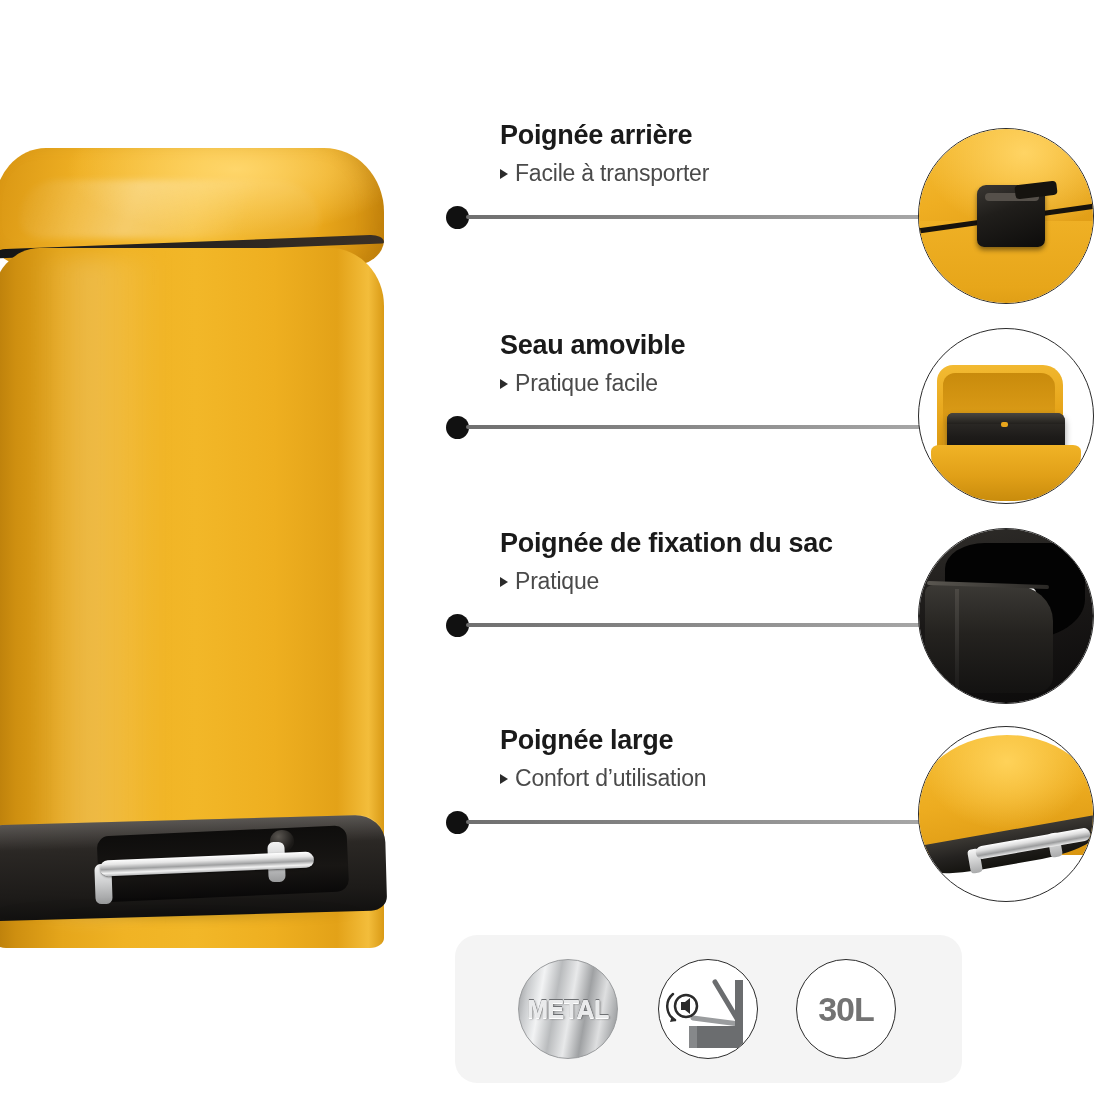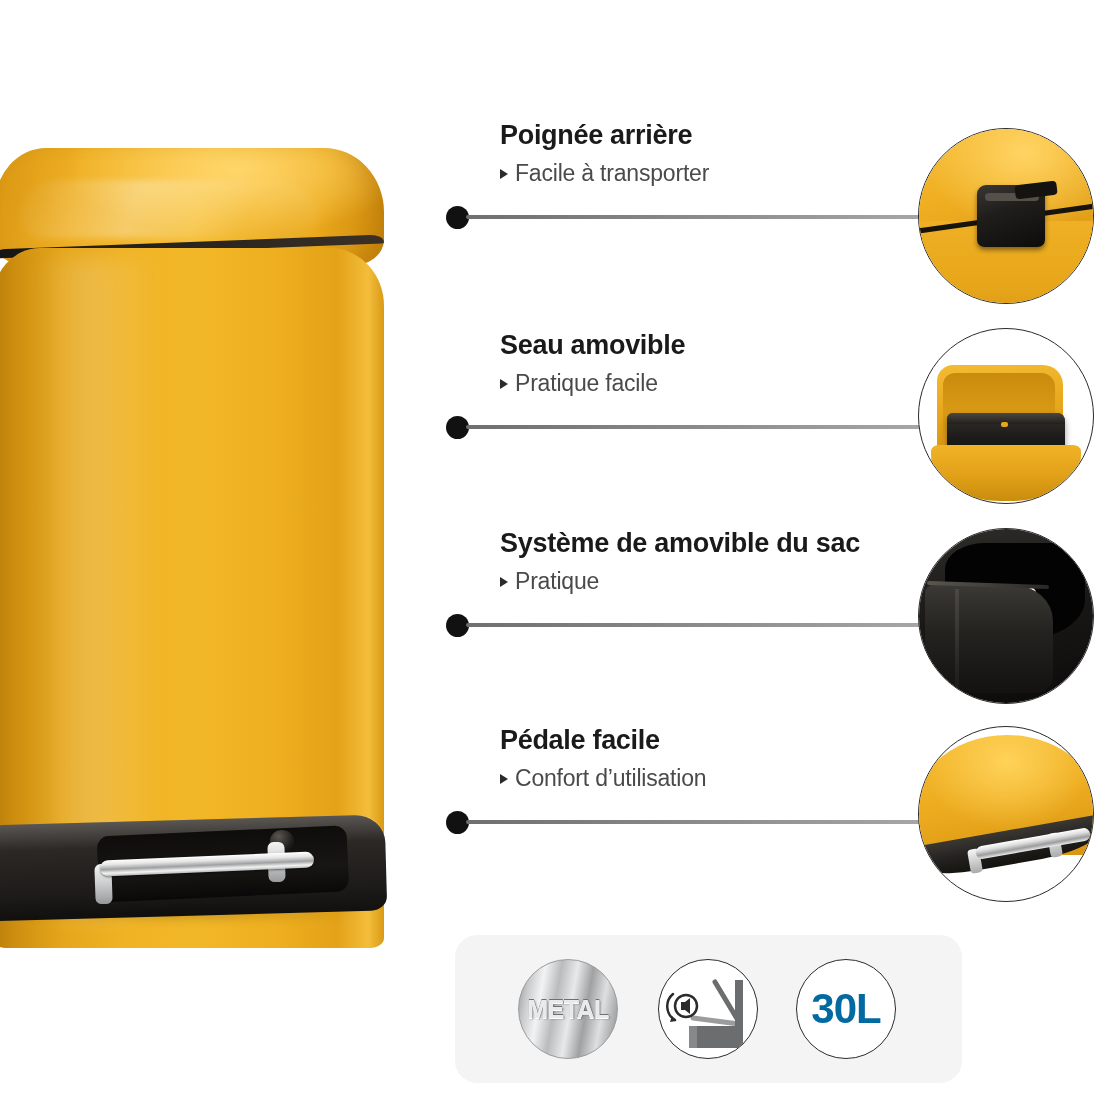--- a/index.html
+++ b/index.html
@@ -437,23 +437,23 @@
     border: 1.5px solid #2b2b2b;
     overflow: hidden;
   }
   .badge-volume {
     left: 341px;
     background: #ffffff;
     border: 1.5px solid #2b2b2b;
     display: flex; align-items: center; justify-content: center;
   }
   .badge-volume-label {
-    font-size: 42px;
+    font-size: 34px;
     font-weight: bold;
-    color: #0369a1;
+    color: #737373;
     letter-spacing: -1px;
   }
 </style>
 </head>
 <body>
 
 <div id="page">
 
   <div class="product-stage">
     <div class="lid">
@@ -486,30 +486,30 @@
   <div class="feature" style="top:330px;">
     <div class="feature-title">Seau amovible</div>
     <div class="feature-sub">
       <span class="bullet-arrow"></span><span>Pratique facile</span>
     </div>
     <div class="lead-dot"></div>
     <div class="lead-line" style="width:470px;"></div>
   </div>
 
   <div class="feature" style="top:528px;">
-    <div class="feature-title">Système de amovible du sac</div>
+    <div class="feature-title">Poignée de fixation du sac</div>
     <div class="feature-sub">
       <span class="bullet-arrow"></span><span>Pratique</span>
     </div>
     <div class="lead-dot"></div>
     <div class="lead-line" style="width:470px;"></div>
   </div>
 
   <div class="feature" style="top:725px;">
-    <div class="feature-title">Pédale facile</div>
+    <div class="feature-title">Poignée large</div>
     <div class="feature-sub">
       <span class="bullet-arrow"></span><span>Confort d’utilisation</span>
     </div>
     <div class="lead-dot"></div>
     <div class="lead-line" style="width:470px;"></div>
   </div>
 
   <div class="thumb" style="top:128px;">
     <div class="t1-lid"></div>
     <div class="t1-lower"></div>

